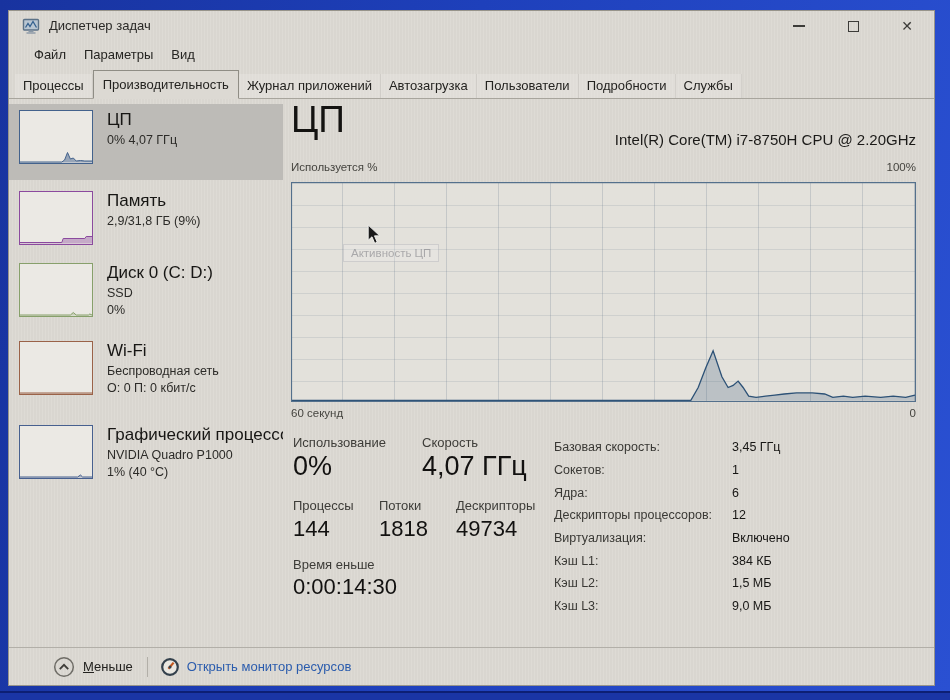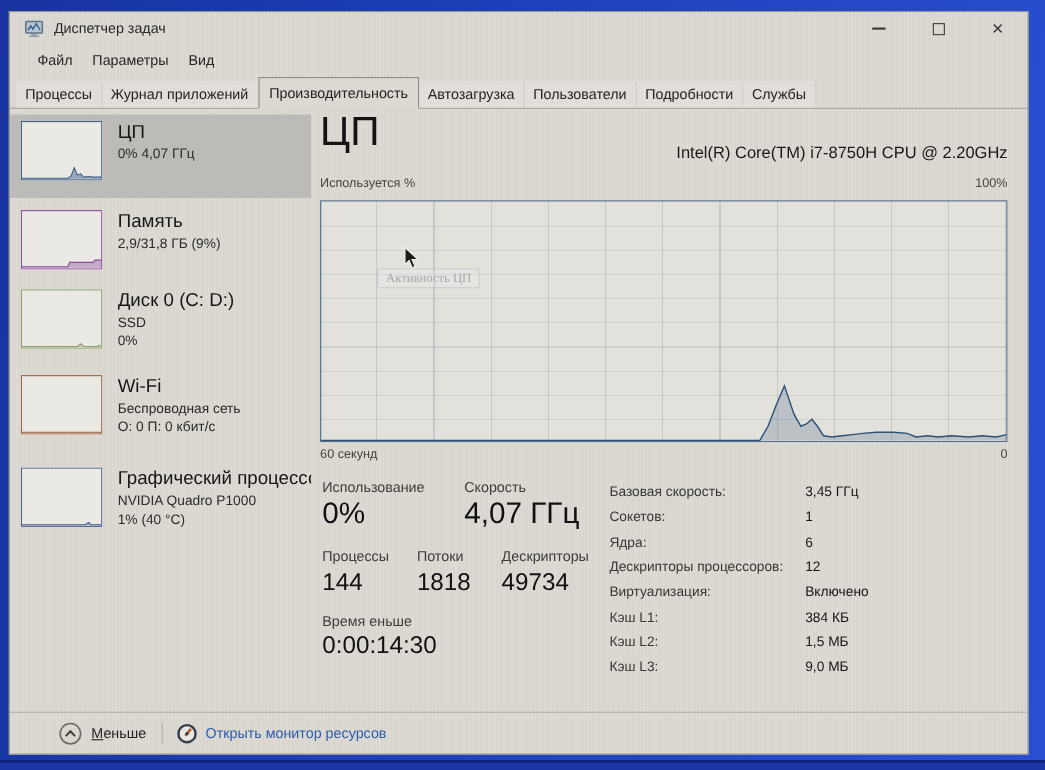--- a/index.html
+++ b/index.html
@@ -47,21 +47,21 @@
   .side-text { margin-left:14px; overflow:hidden; white-space:nowrap; }
   .side-title { font-size:17px; color:#171614; margin-bottom:2px; }
   .side-sub { font-size:12.5px; color:#2c2b28; line-height:17px; }
 
   .main { position:absolute; left:282px; top:0; width:645px; height:100%; }
   .big-title { position:absolute; left:0; top:0; font-size:37px; font-weight:300; color:#141311; }
   .cpu-name { position:absolute; left:0; top:32px; width:625px; text-align:right;
     font-size:15px; color:#1b1a18; }
   .axis-top { position:absolute; left:0; top:62px; width:625px; font-size:11.5px; color:#45443f;
     display:flex; justify-content:space-between; }
-  .graph-box { position:absolute; left:0; top:83px; width:625px; height:220px; background:#e3e1db;font-family:Liberation Serif, serif; }
+  .graph-box { position:absolute; left:0; top:83px; width:625px; height:220px; background:#e3e1db; }
   .graph-grid { position:absolute; left:1px; top:1px; right:1px; bottom:1px;
     background-image:
       repeating-linear-gradient(to left, rgba(90,110,132,0.22) 0 1px, transparent 1px 52px),
       repeating-linear-gradient(to bottom, rgba(90,110,132,0.15) 0 1px, transparent 1px 22px); }
   .graph-box svg.plot { position:absolute; left:0; top:0; }
   .ghost-tip { position:absolute; left:52px; top:62px; padding:2px 7px; font-size:11.5px;
     color:rgba(95,95,105,0.45); border:1px solid rgba(125,125,135,0.22);
     background:rgba(240,240,238,0.25); }
   .cursor { position:absolute; left:76px; top:42px; width:15px; height:21px; }
   .axis-bottom { position:absolute; left:0; top:308px; width:625px; font-size:11.5px; color:#45443f;
@@ -114,22 +114,22 @@
     </div>
 
     <div class="menubar">
       <span class="menu-item">Файл</span>
       <span class="menu-item">Параметры</span>
       <span class="menu-item">Вид</span>
     </div>
 
     <div class="tabstrip">
       <span class="tab">Процессы</span>
+      <span class="tab active">Производительность</span>
       <span class="tab">Журнал приложений</span>
-      <span class="tab active">Производительность</span>
       <span class="tab">Автозагрузка</span>
       <span class="tab">Пользователи</span>
       <span class="tab">Подробности</span>
       <span class="tab">Службы</span>
     </div>
 
     <div class="content">
 
       <div class="sidebar">
 

